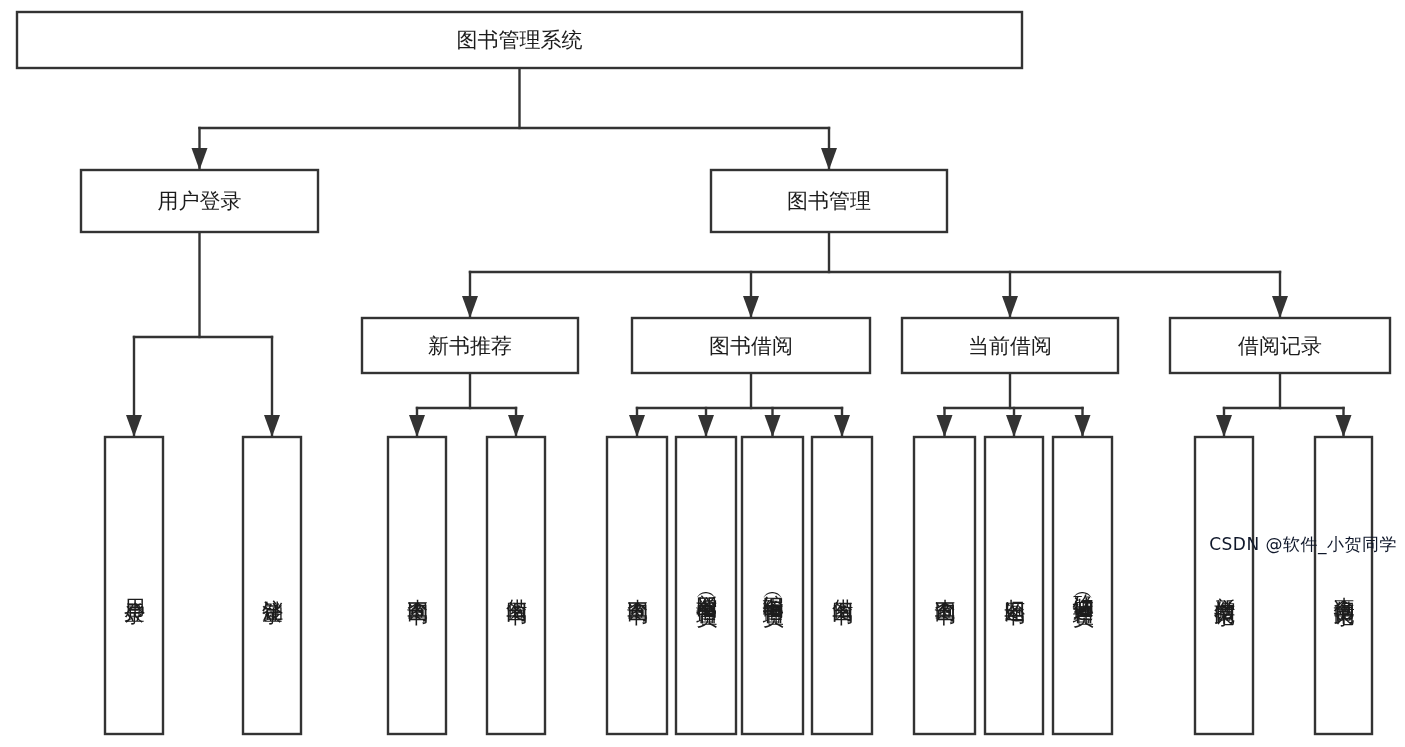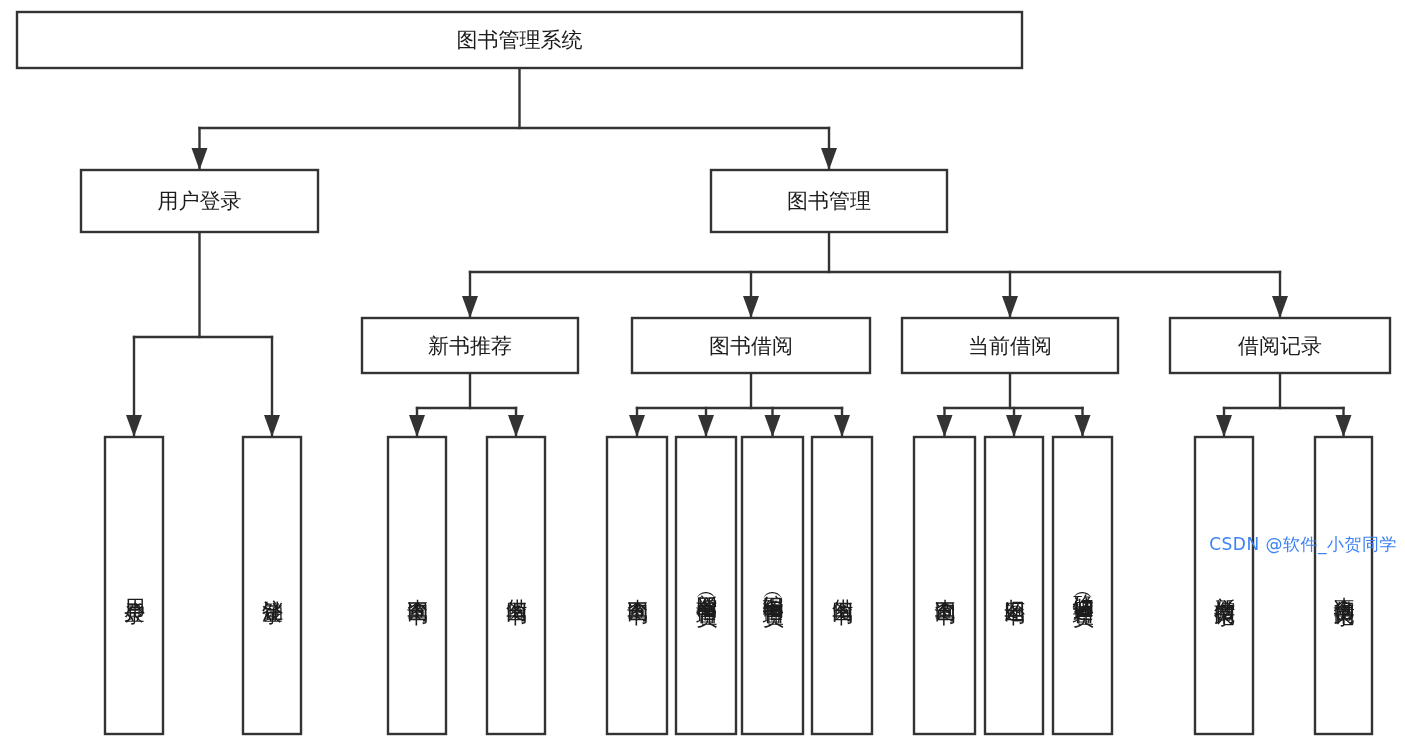--- a/index.html
+++ b/index.html
@@ -64,21 +64,21 @@
     align-items: center;
     justify-content: center;
     pointer-events: none;
   }
   .watermark {
     position: absolute;
     right: 8px;
     bottom: 4px;
     font-family: "DejaVu Sans", "Liberation Sans", sans-serif;
     font-size: 17px;
-    color: #3b82f6;
+    color: #0f172a;
     white-space: nowrap;
     letter-spacing: 0.5px;
   }
 </style>
 </head>
 <body>
 
 <div id="diagram-root">
   <svg class="diagram-canvas" viewBox="0 0 1405 747">
     <g id="edge-layer">

